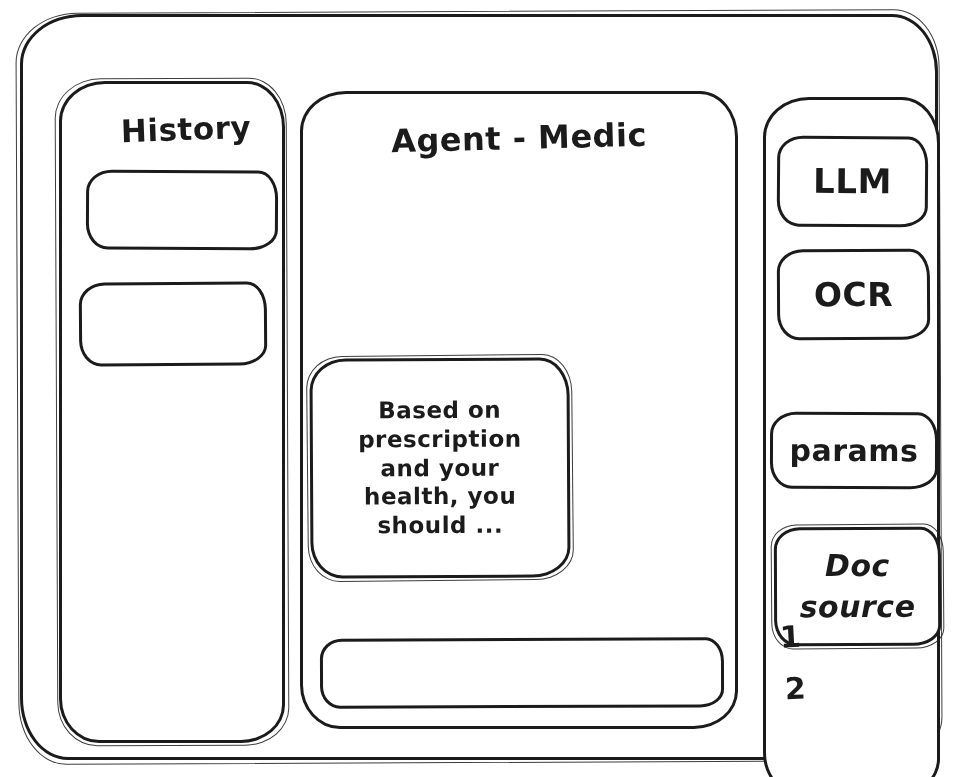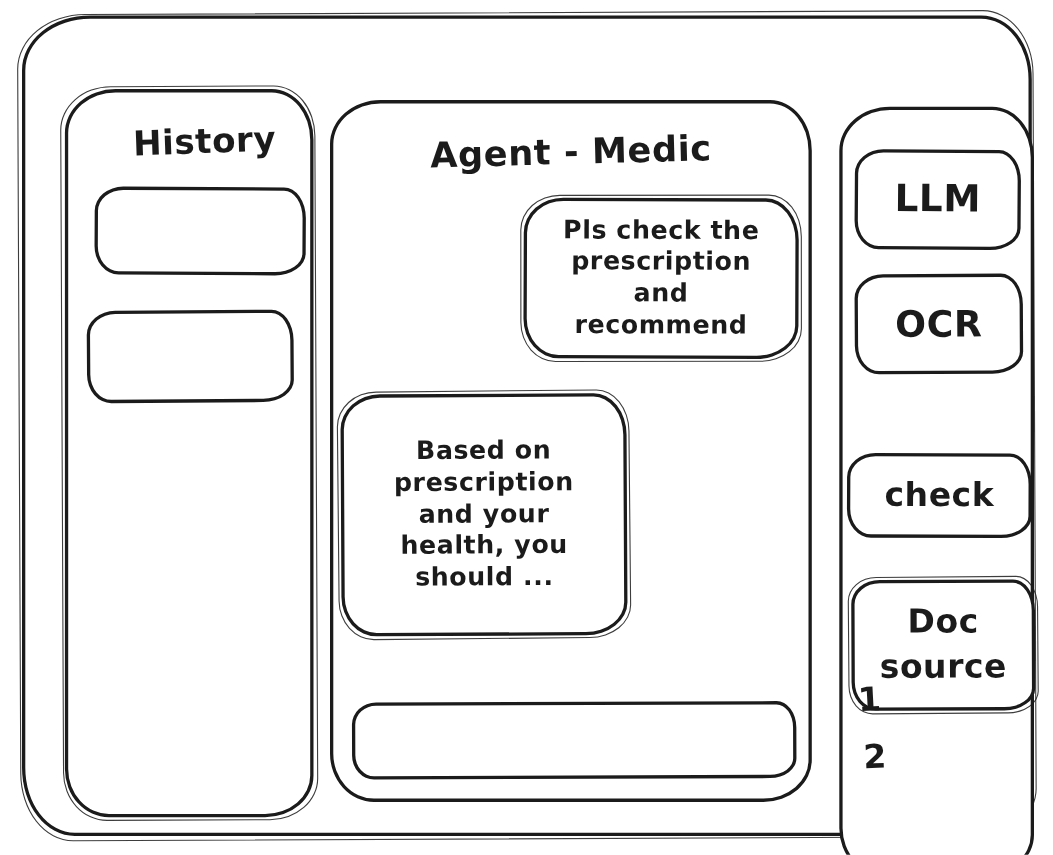--- a/index.html
+++ b/index.html
@@ -83,21 +83,21 @@
 
   
   .tools-panel { left: 740px; top: 80px; width: 177px; height: 700px; }
   .tool-btn {
     display: flex; align-items: center; justify-content: center;
     text-align: center; cursor: pointer;
   }
   .tool-llm    { left: 11px; top: 36px;  width: 151px; height: 91px;  font-size: 34px; transform: rotate(0.4deg); }
   .tool-ocr    { left: 11px; top: 149px; width: 153px; height: 91px;  font-size: 33px; transform: rotate(-0.3deg); }
   .tool-params { left: 4px;  top: 312px; width: 168px; height: 77px;  font-size: 30px; transform: rotate(0.2deg); }
-  .tool-doc    { left: 8px;  top: 427px; width: 167px; height: 119px; font-size: 30px; transform: rotate(-0.2deg); }
+  .tool-doc    { left: 8px;  top: 427px; width: 167px; height: 119px; font-size: 30px; transform: rotate(-0.2deg); font-style: italic; }
   .tool-doc .btn-label { width: 120px; line-height: 1.35; }
   .doc-list { position: absolute; left: 14px; top: 522px; font-size: 30px; }
   .doc-item { cursor: pointer; line-height: 1.0; }
   .doc-item-1 { transform: rotate(-3deg); }
   .doc-item-2 { margin-top: 22px; margin-left: 5px; transform: rotate(-2deg); }
 </style>
 </head>
 <body>
 
 <div class="canvas">
@@ -106,40 +106,37 @@
 
     <aside class="sketch dbl r-panel history-panel">
       <div class="hand history-title">History</div>
       <div class="sketch r-box hist-item hist-item-1"></div>
       <div class="sketch r-box hist-item hist-item-2"></div>
     </aside>
 
     <main class="sketch r-panel chat-panel">
       <div class="hand chat-title">Agent - Medic</div>
 
-      <div class="sketch dbl r-bubble bubble bubble-user">
-        <div class="hand bubble-text">Pls check the prescription and recommend</div>
-      </div>
 
       <div class="sketch dbl r-bubble bubble bubble-assistant">
         <div class="hand bubble-text">Based on prescription and your health, you should ...</div>
       </div>
 
       <input class="sketch chat-input" value="" style="">
     </main>
 
     <aside class="sketch r-panel tools-panel">
       <div class="sketch r-box tool-btn tool-llm hand">
         <span class="btn-label">LLM</span>
       </div>
       <div class="sketch r-box tool-btn tool-ocr hand">
         <span class="btn-label">OCR</span>
       </div>
       <div class="sketch r-box tool-btn tool-params hand">
-        <span class="btn-label">check</span>
+        <span class="btn-label">params</span>
       </div>
       <div class="sketch dbl r-box tool-btn tool-doc hand">
         <span class="btn-label">Doc source</span>
       </div>
       <div class="doc-list hand">
         <div class="doc-item doc-item-1">1</div>
         <div class="doc-item doc-item-2">2</div>
       </div>
     </aside>
 

